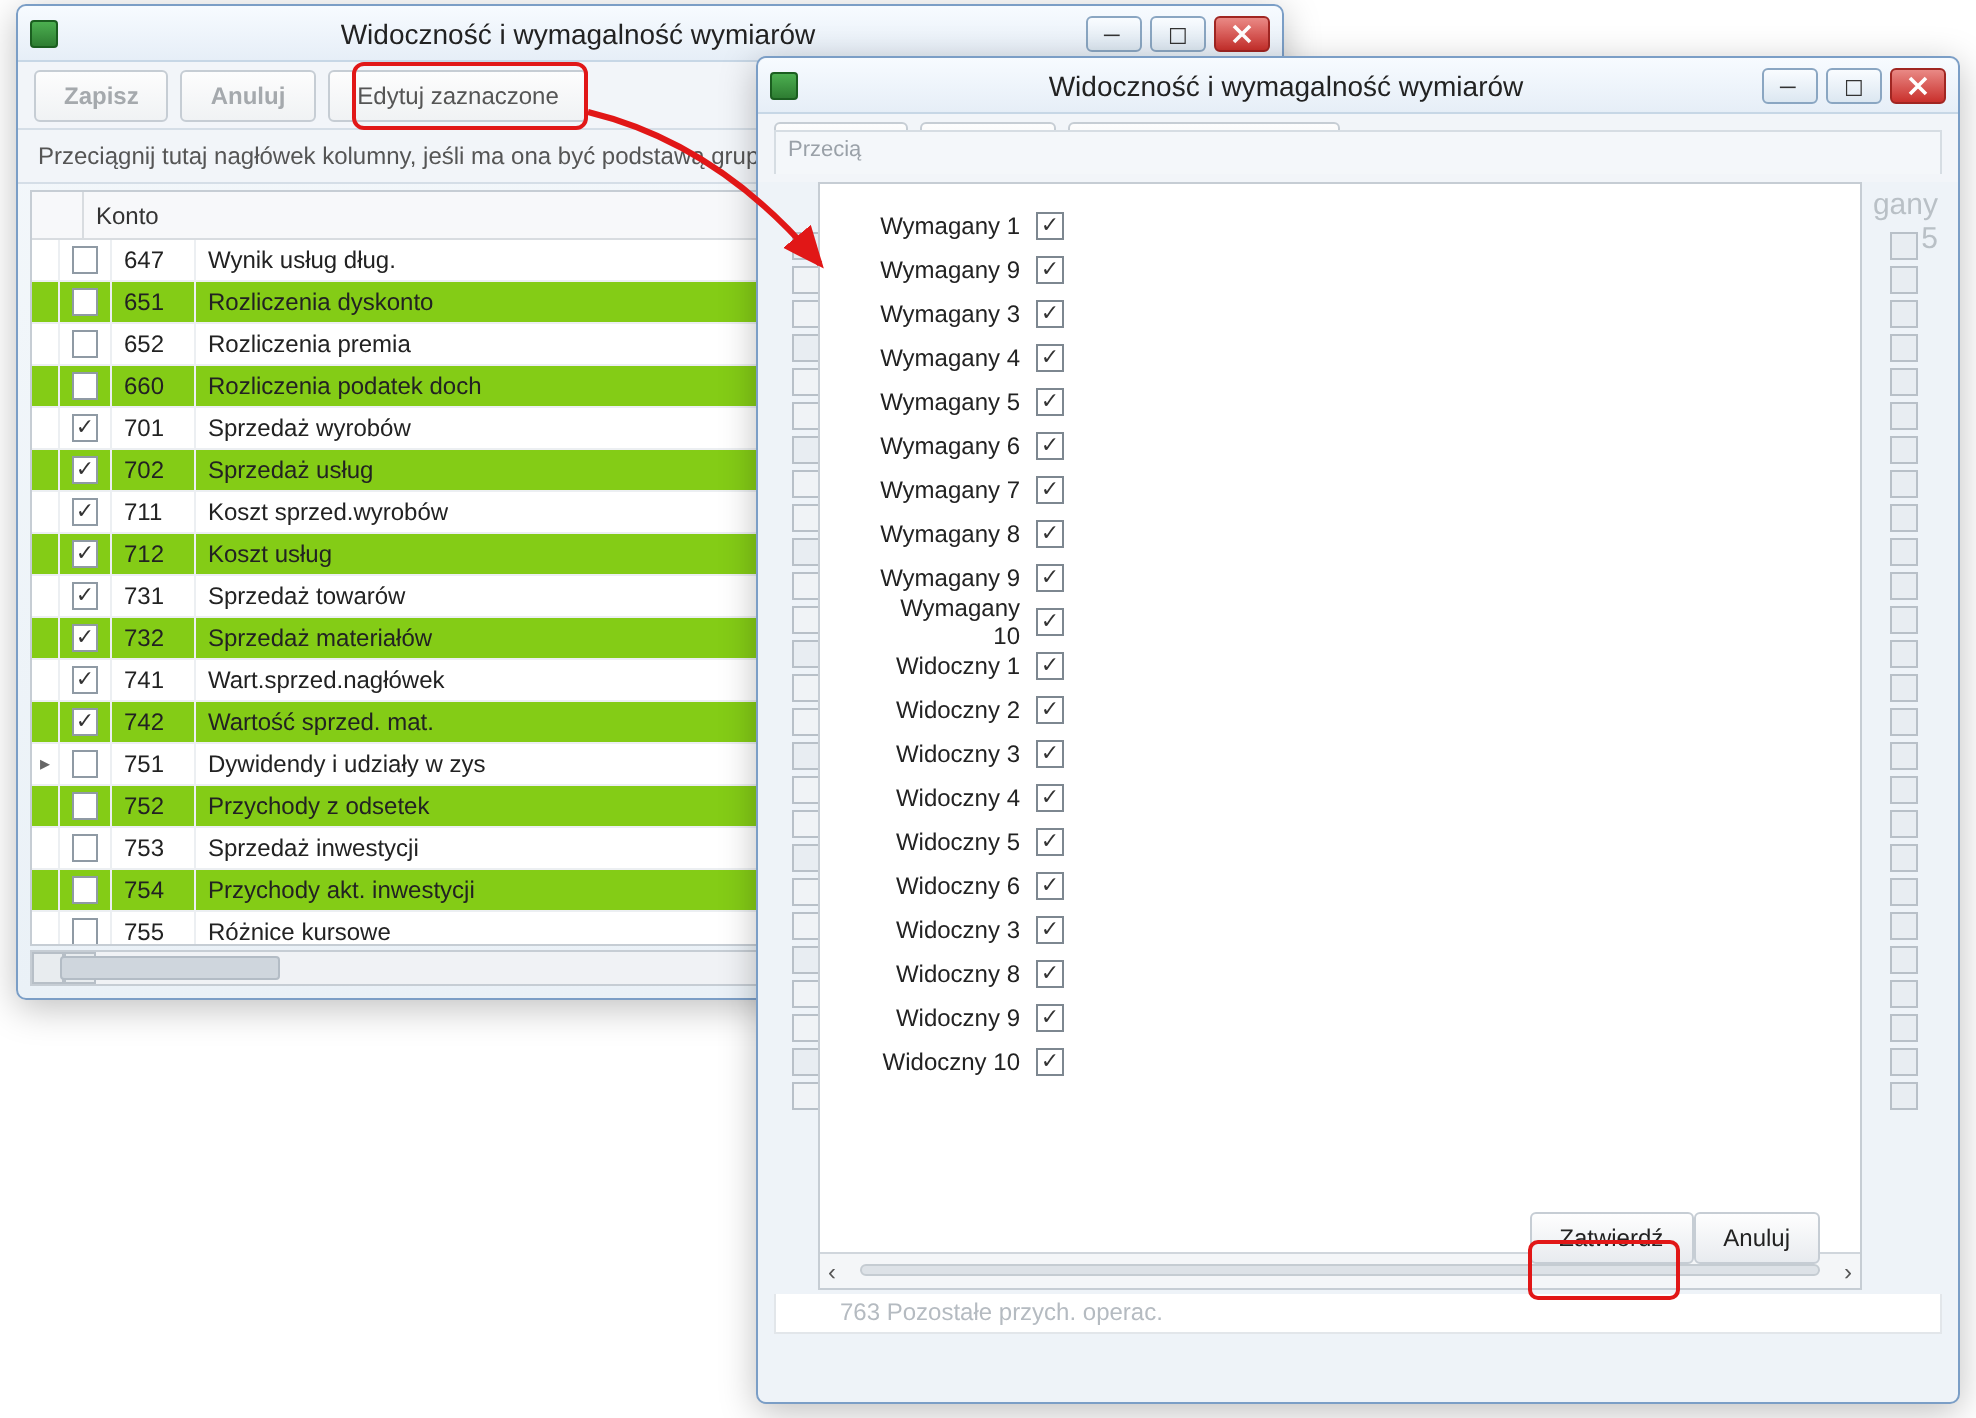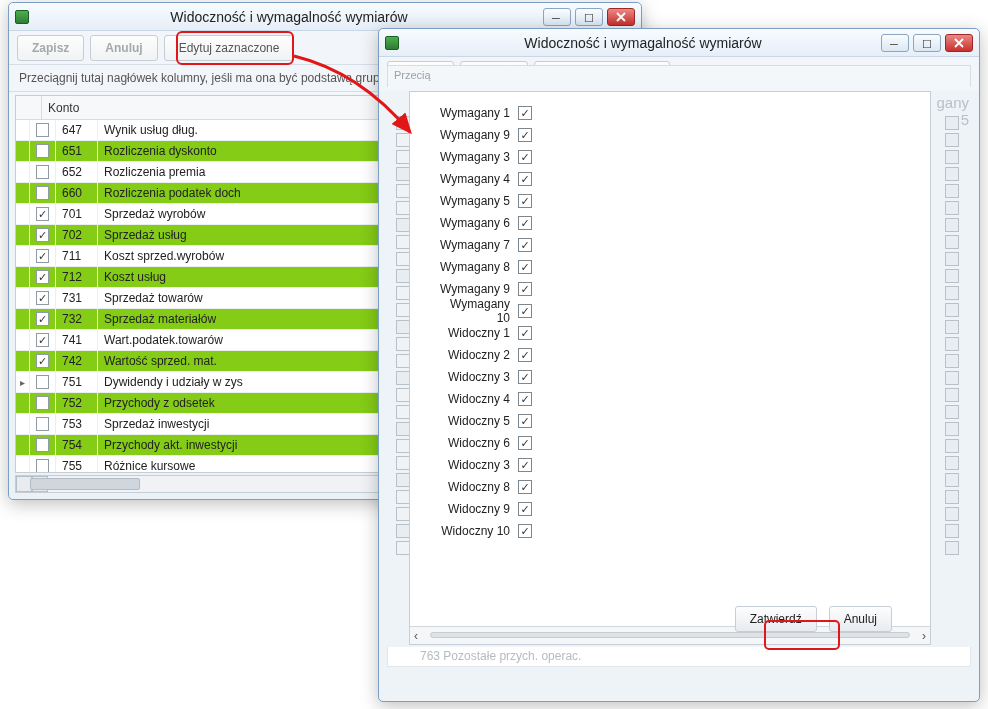--- a/index.html
+++ b/index.html
@@ -138,21 +138,21 @@
   .opt-row .cbx.chk::after{content:"✓";font-size:11px;color:#333;line-height:1;}
   .opt-scroll {
     height:18px;border-top:1px solid #d0d6dc;background:#f4f6f8;position:relative;display:flex;align-items:center;
   }
   .opt-scroll::before{content:"‹";position:absolute;left:4px;font-size:12px;color:#555;}
   .opt-scroll::after{content:"›";position:absolute;right:4px;font-size:12px;color:#555;}
   .opt-scroll .tr {
     position:absolute;left:20px;right:20px;top:5px;height:6px;background:#dde2e7;border:1px solid #c5ccd2;border-radius:3px;
   }
   .btn-row {
-    position:absolute;right:38px;bottom:12px;display:flex;gap:12px;
+    position:absolute;right:20px;bottom:12px;display:flex;gap:0;
   }
   .btn-row .btn { background:linear-gradient(#fefefe,#e8ebef); color:#222;}
   .ghost-left {
     position:absolute; left:0; top:62px; width:28px; bottom:56px; z-index:0;
   }
   .ghost-col {
     position:absolute;top:62px;bottom:44px;z-index:0;
   }
   .ghost-right { right:8px; width:38px;}
   .ghost-cb { width:14px;height:14px;border:1px solid #b8c0c8;background:#f0f3f6;display:block;margin:3px auto;}
@@ -349,21 +349,21 @@
           <div class="gc" style="width:58px;justify-content:center;">
             <div class="wym-indicator"></div>
           </div>
         </div>
         <div class="grid-row">
           <div class="row-indicator"></div>
           <div class="gc cb">
             <div class="row-cbox chk"></div>
           </div>
           <div class="gc code">741</div>
-          <div class="gc name">Wart.podatek.towarów</div>
+          <div class="gc name">Wart.sprzed.nagłówek</div>
           <div class="gc wym">
             <div class="wym-indicator"></div>
           </div>
           <div class="gc" style="width:58px;justify-content:center;">
             <div class="wym-indicator"></div>
           </div>
         </div>
         <div class="grid-row alt">
           <div class="row-indicator"></div>
           <div class="gc cb">

